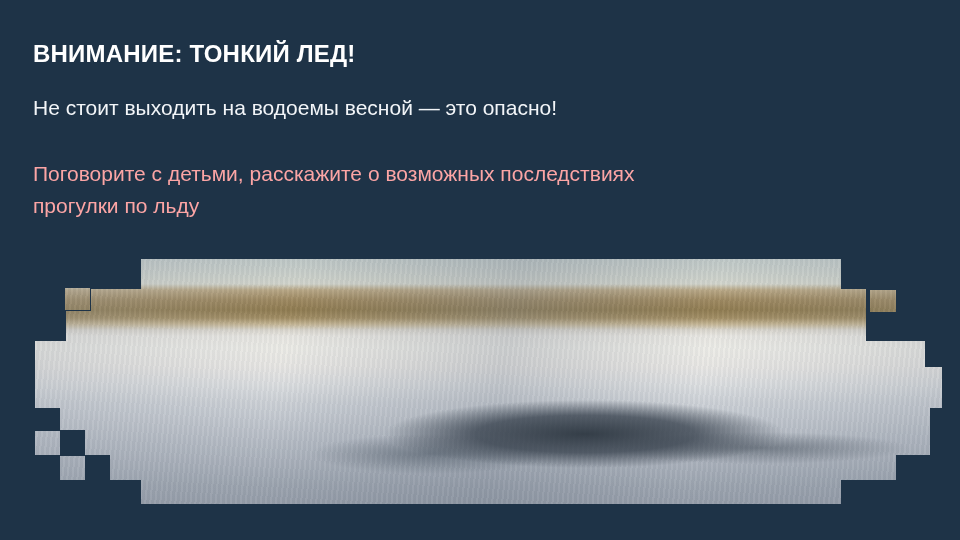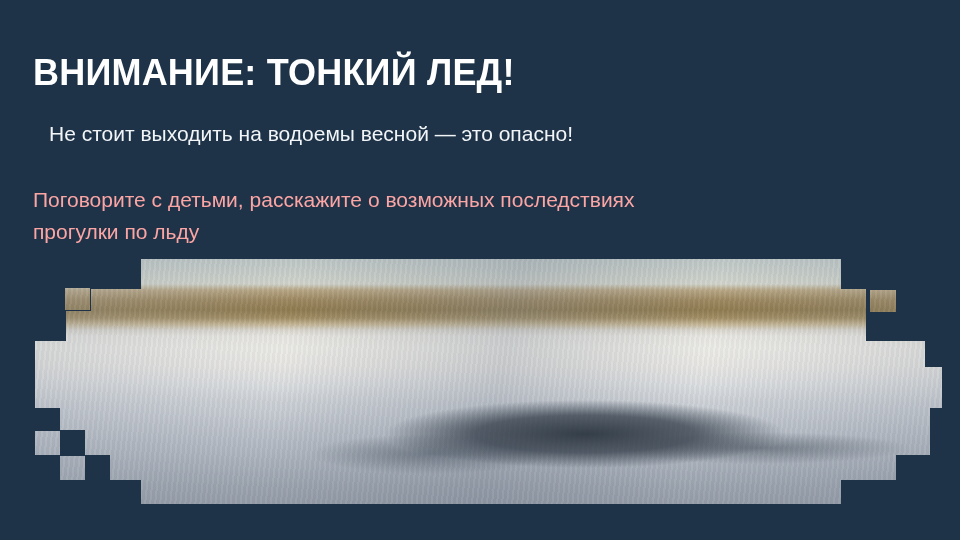--- a/index.html
+++ b/index.html
@@ -22,34 +22,34 @@
   }
 
   
   #text-block {
     position: absolute;
     left: 33px;
     top: 36px;
     width: 760px;
   }
   #headline {
-    font-size: 36px;
+    font-size: 24px;
     font-weight: 700;
     letter-spacing: 0.2px;
     color: #ffffff;
     line-height: 1.16;
-    margin: 16px 0 26px 0;
+    margin: 4px 0 26px 0;
     white-space: nowrap;
   }
   #subheadline {
     font-size: 21px;
     font-weight: 400;
     color: #f2f5f8;
     line-height: 1.35;
-    margin: 0 0 36px 16px;
+    margin: 0 0 36px 0;
     white-space: nowrap;
   }
   #body-paragraph {
     font-size: 21px;
     font-weight: 400;
     color: #fca5a5;
     line-height: 1.52;
     margin: 0;
     max-width: 640px;
   }

